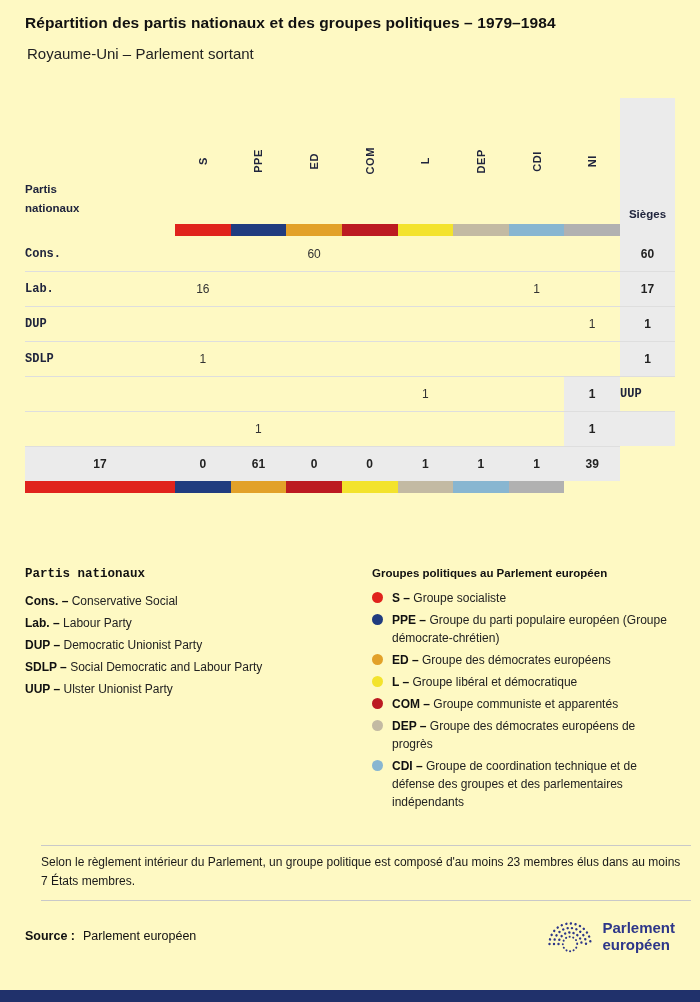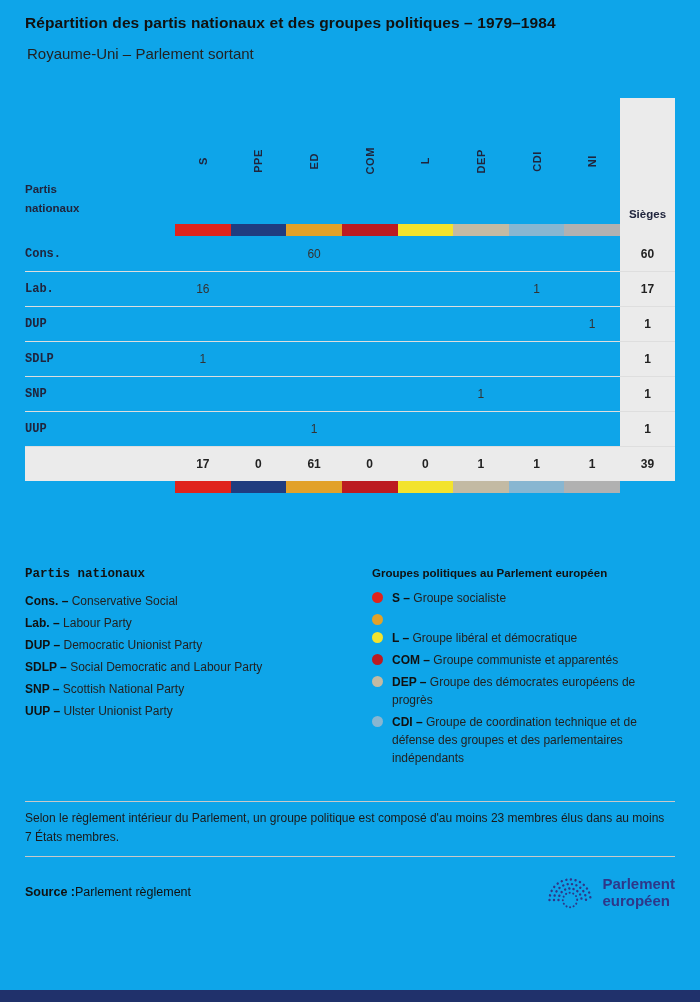--- a/index.html
+++ b/index.html
@@ -1,16 +1,16 @@
 <!DOCTYPE html>
 <html><head>
 <meta charset="utf-8">
 <style>
   html,body{margin:0;padding:0;background:#fff;}
-  .page{width:700px;height:1002px;position:relative;overflow:hidden;background:#0ea5e9;
+  .page{width:700px;height:1002px;position:relative;overflow:hidden;background:#fef9c3;
         font-family:"Liberation Sans",sans-serif;color:#1a1a1a;}
   .content{padding:14px 25px 0 25px;}
   h1{margin:0;font-size:15.5px;font-weight:bold;color:#111;letter-spacing:.1px;}
   h2{margin:13px 0 0 2px;font-size:15px;font-weight:400;color:#222;}
 
   
   .seats-grid{display:grid;grid-template-columns:150px repeat(8,1fr) 55px;width:650px;margin-top:36px;}
   .h-corner,.h-group,.h-seats{height:138px;}
   .h-corner{position:relative;}
   .corner-label{position:absolute;left:0;bottom:18px;width:56px;font-size:11.5px;font-weight:bold;
@@ -39,25 +39,25 @@
   .lp-item{font-size:12px;line-height:22px;color:#222;}
   .lp-abbr{font-weight:bold;color:#111;}
   .legend-right{width:303px;}
   .lg-title{font-size:11.5px;font-weight:bold;color:#111;margin-bottom:10px;}
   .lg-item{display:flex;margin-bottom:4px;}
   .dot{width:11px;height:11px;border-radius:50%;flex-shrink:0;margin:3px 9px 0 0;}
   .lg-text{font-size:12px;line-height:18px;color:#222;}
   .lg-abbr{font-weight:bold;color:#111;}
 
   
-  .footnote{margin-top:30px;width:650px;border-top:1px solid #c9c9c9;border-bottom:1px solid #c9c9c9;}
+  .footnote{margin-top:30px;width:650px;border-top:1px solid #c9c9c9;border-bottom:1px solid #c9c9c9;margin-left:16px;}
   .footnote p{margin:0;padding:7px 2px 9px 0;font-size:12px;line-height:19px;color:#1a1a1a;}
   .source-row{margin-top:14px;width:650px;display:flex;justify-content:space-between;align-items:center;}
   .source{font-size:12.5px;color:#111;}
-  .source-label{font-weight:bold;margin-right:0;}
+  .source-label{font-weight:bold;margin-right:8px;}
   .ep-logo{display:flex;align-items:center;justify-content:space-between;}
   .ep-logo svg{display:block;margin-right:9px;}
   .ep-logo-text{font-size:15px;font-weight:bold;line-height:17px;}
 
   .bottom-bar{position:absolute;left:0;bottom:0;width:700px;height:12px;}
 </style>
 </head>
 <body>
 
 <div class="page">
@@ -154,21 +154,20 @@
         <div class="c-party bt">SDLP</div>
         <div class="c-val bt">1</div>
         <div class="c-val bt"></div>
         <div class="c-val bt"></div>
         <div class="c-val bt"></div>
         <div class="c-val bt"></div>
         <div class="c-val bt"></div>
         <div class="c-val bt"></div>
         <div class="c-val bt"></div>
         <div class="c-seat bt">1</div>
-        <div class="c-party bt">SNP</div>
         <div class="c-val bt"></div>
         <div class="c-val bt"></div>
         <div class="c-val bt"></div>
         <div class="c-val bt"></div>
         <div class="c-val bt"></div>
         <div class="c-val bt">1</div>
         <div class="c-val bt"></div>
         <div class="c-val bt"></div>
         <div class="c-seat bt">1</div>
         <div class="c-party bt">UUP</div>
@@ -204,33 +203,37 @@
       </div>
 
     <div class="legend">
       <div class="legend-left">
         <div class="lp-title">Partis nationaux</div>
         <div id="legend-parties-list">
             <div class="lp-item"><span class="lp-abbr">Cons. –</span> <span>Conservative Social</span></div>
             <div class="lp-item"><span class="lp-abbr">Lab. –</span> <span>Labour Party</span></div>
             <div class="lp-item"><span class="lp-abbr">DUP –</span> <span>Democratic Unionist Party</span></div>
             <div class="lp-item"><span class="lp-abbr">SDLP –</span> <span>Social Democratic and Labour Party</span></div>
-            <div class="lp-item"><span class="lp-abbr">SNP –</span> <span>Scottish National Party</span></div>
             <div class="lp-item"><span class="lp-abbr">UUP –</span> <span>Ulster Unionist Party</span></div>
           </div>
       </div>
       <div class="legend-right">
         <div class="lg-title">Groupes politiques au Parlement européen</div>
         <div id="legend-groups-list">
             <div class="lg-item">
               <span class="dot" style="background: rgb(224, 35, 28);"></span>
               <div class="lg-text"><span class="lg-abbr">S –</span> <span>Groupe socialiste</span></div>
             </div>
             <div class="lg-item">
+              <span class="dot" style="background: rgb(32, 60, 127);"></span>
+              <div class="lg-text"><span class="lg-abbr">PPE –</span> <span>Groupe du parti populaire européen (Groupe démocrate-chrétien)</span></div>
+            </div>
+            <div class="lg-item">
               <span class="dot" style="background: rgb(226, 161, 41);"></span>
+              <div class="lg-text"><span class="lg-abbr">ED –</span> <span>Groupe des démocrates européens</span></div>
             </div>
             <div class="lg-item">
               <span class="dot" style="background: rgb(243, 227, 45);"></span>
               <div class="lg-text"><span class="lg-abbr">L –</span> <span>Groupe libéral et démocratique</span></div>
             </div>
             <div class="lg-item">
               <span class="dot" style="background: rgb(188, 27, 33);"></span>
               <div class="lg-text"><span class="lg-abbr">COM –</span> <span>Groupe communiste et apparentés</span></div>
             </div>
             <div class="lg-item">
@@ -244,21 +247,21 @@
           </div>
       </div>
     </div>
 
     <div class="footnote">
       <p>Selon le règlement intérieur du Parlement, un groupe politique est composé d'au moins 23 membres élus dans au moins 7 États membres.</p>
     </div>
 
     <div class="source-row">
       <div class="source">
-        <span class="source-label">Source :</span><span class="source-value">Parlement règlement</span>
+        <span class="source-label">Source :</span><span class="source-value">Parlement européen</span>
       </div>
       <div class="ep-logo">
         <svg width="46" height="42" viewBox="0 0 46 42">
           <g fill="none" id="logo-arcs" stroke="#2e3789">
             <circle cx="23" cy="29" r="7.2" stroke-width="2" stroke-dasharray="0.1 3.6" stroke-linecap="round"></circle>
             <path d="M 11.5 29 A 11.5 11.5 0 1 1 34.5 29" stroke-width="2.4" stroke-dasharray="0.1 4.2" stroke-linecap="round"></path>
             <path d="M 7 29 A 16 16 0 1 1 39 29" stroke-width="2.4" stroke-dasharray="0.1 4.4" stroke-linecap="round"></path>
             <path d="M 2.5 29 A 20.5 20.5 0 1 1 43.5 29" stroke-width="2.4" stroke-dasharray="0.1 4.6" stroke-linecap="round"></path>
           </g>
         </svg>

